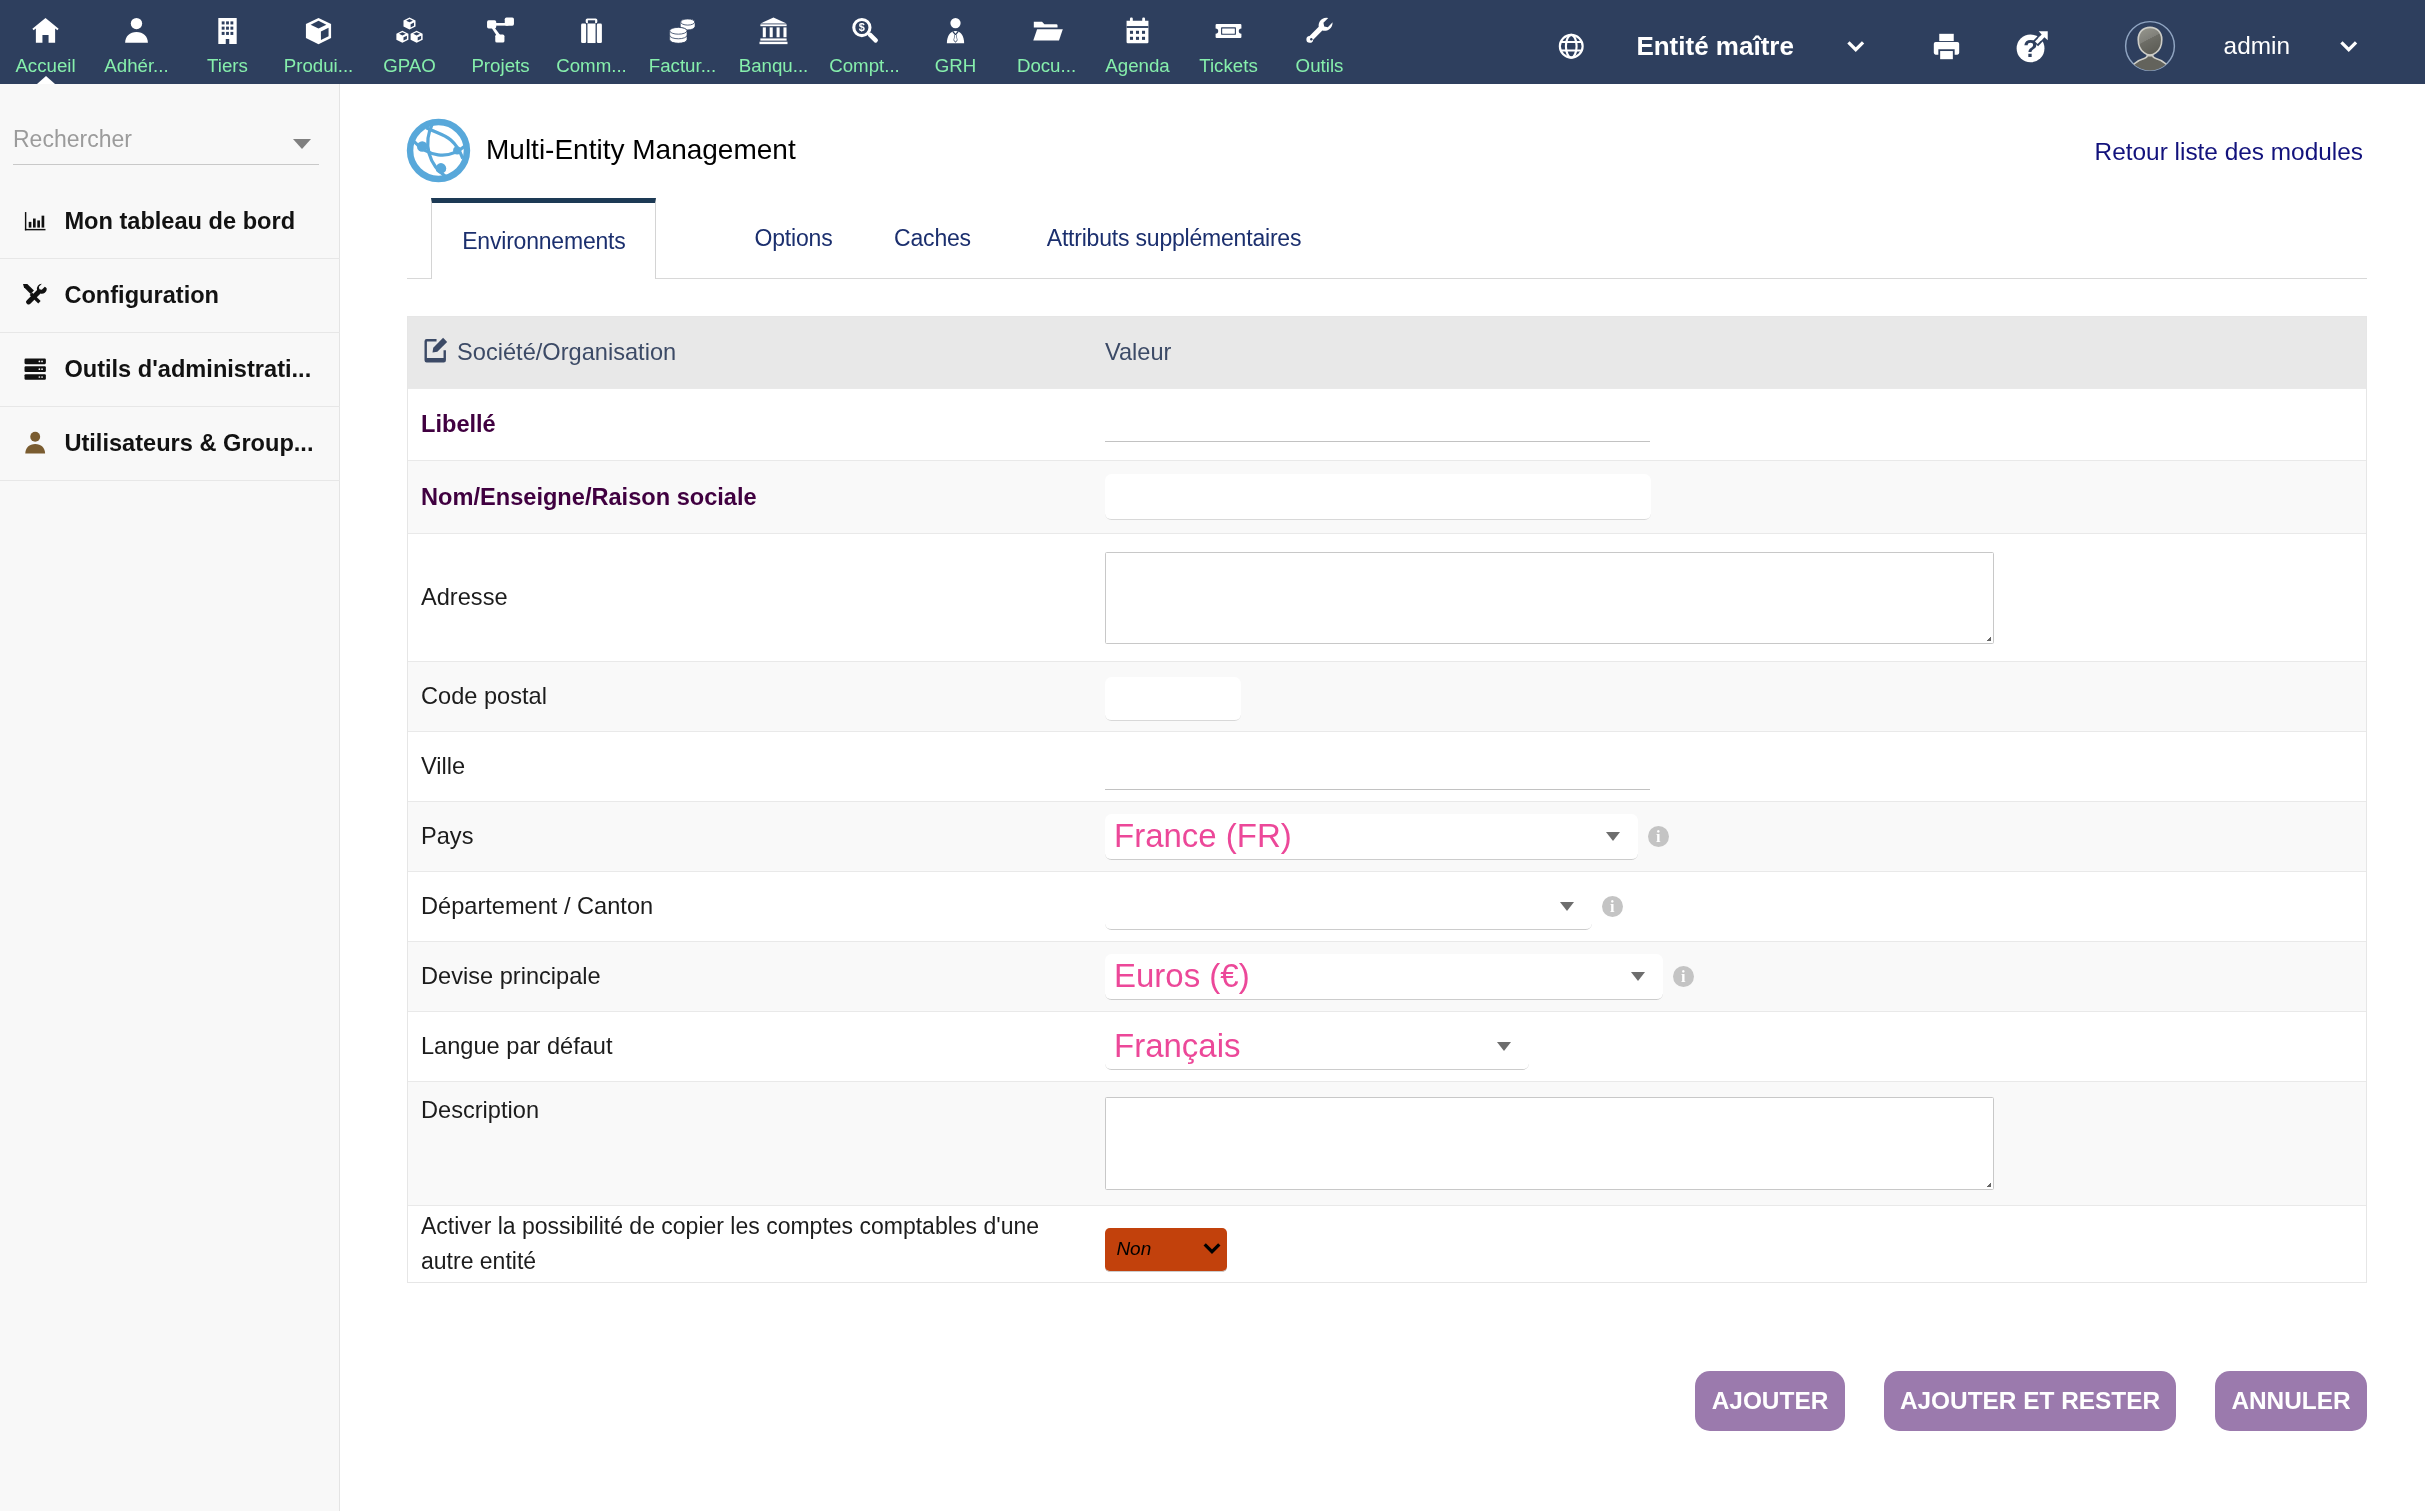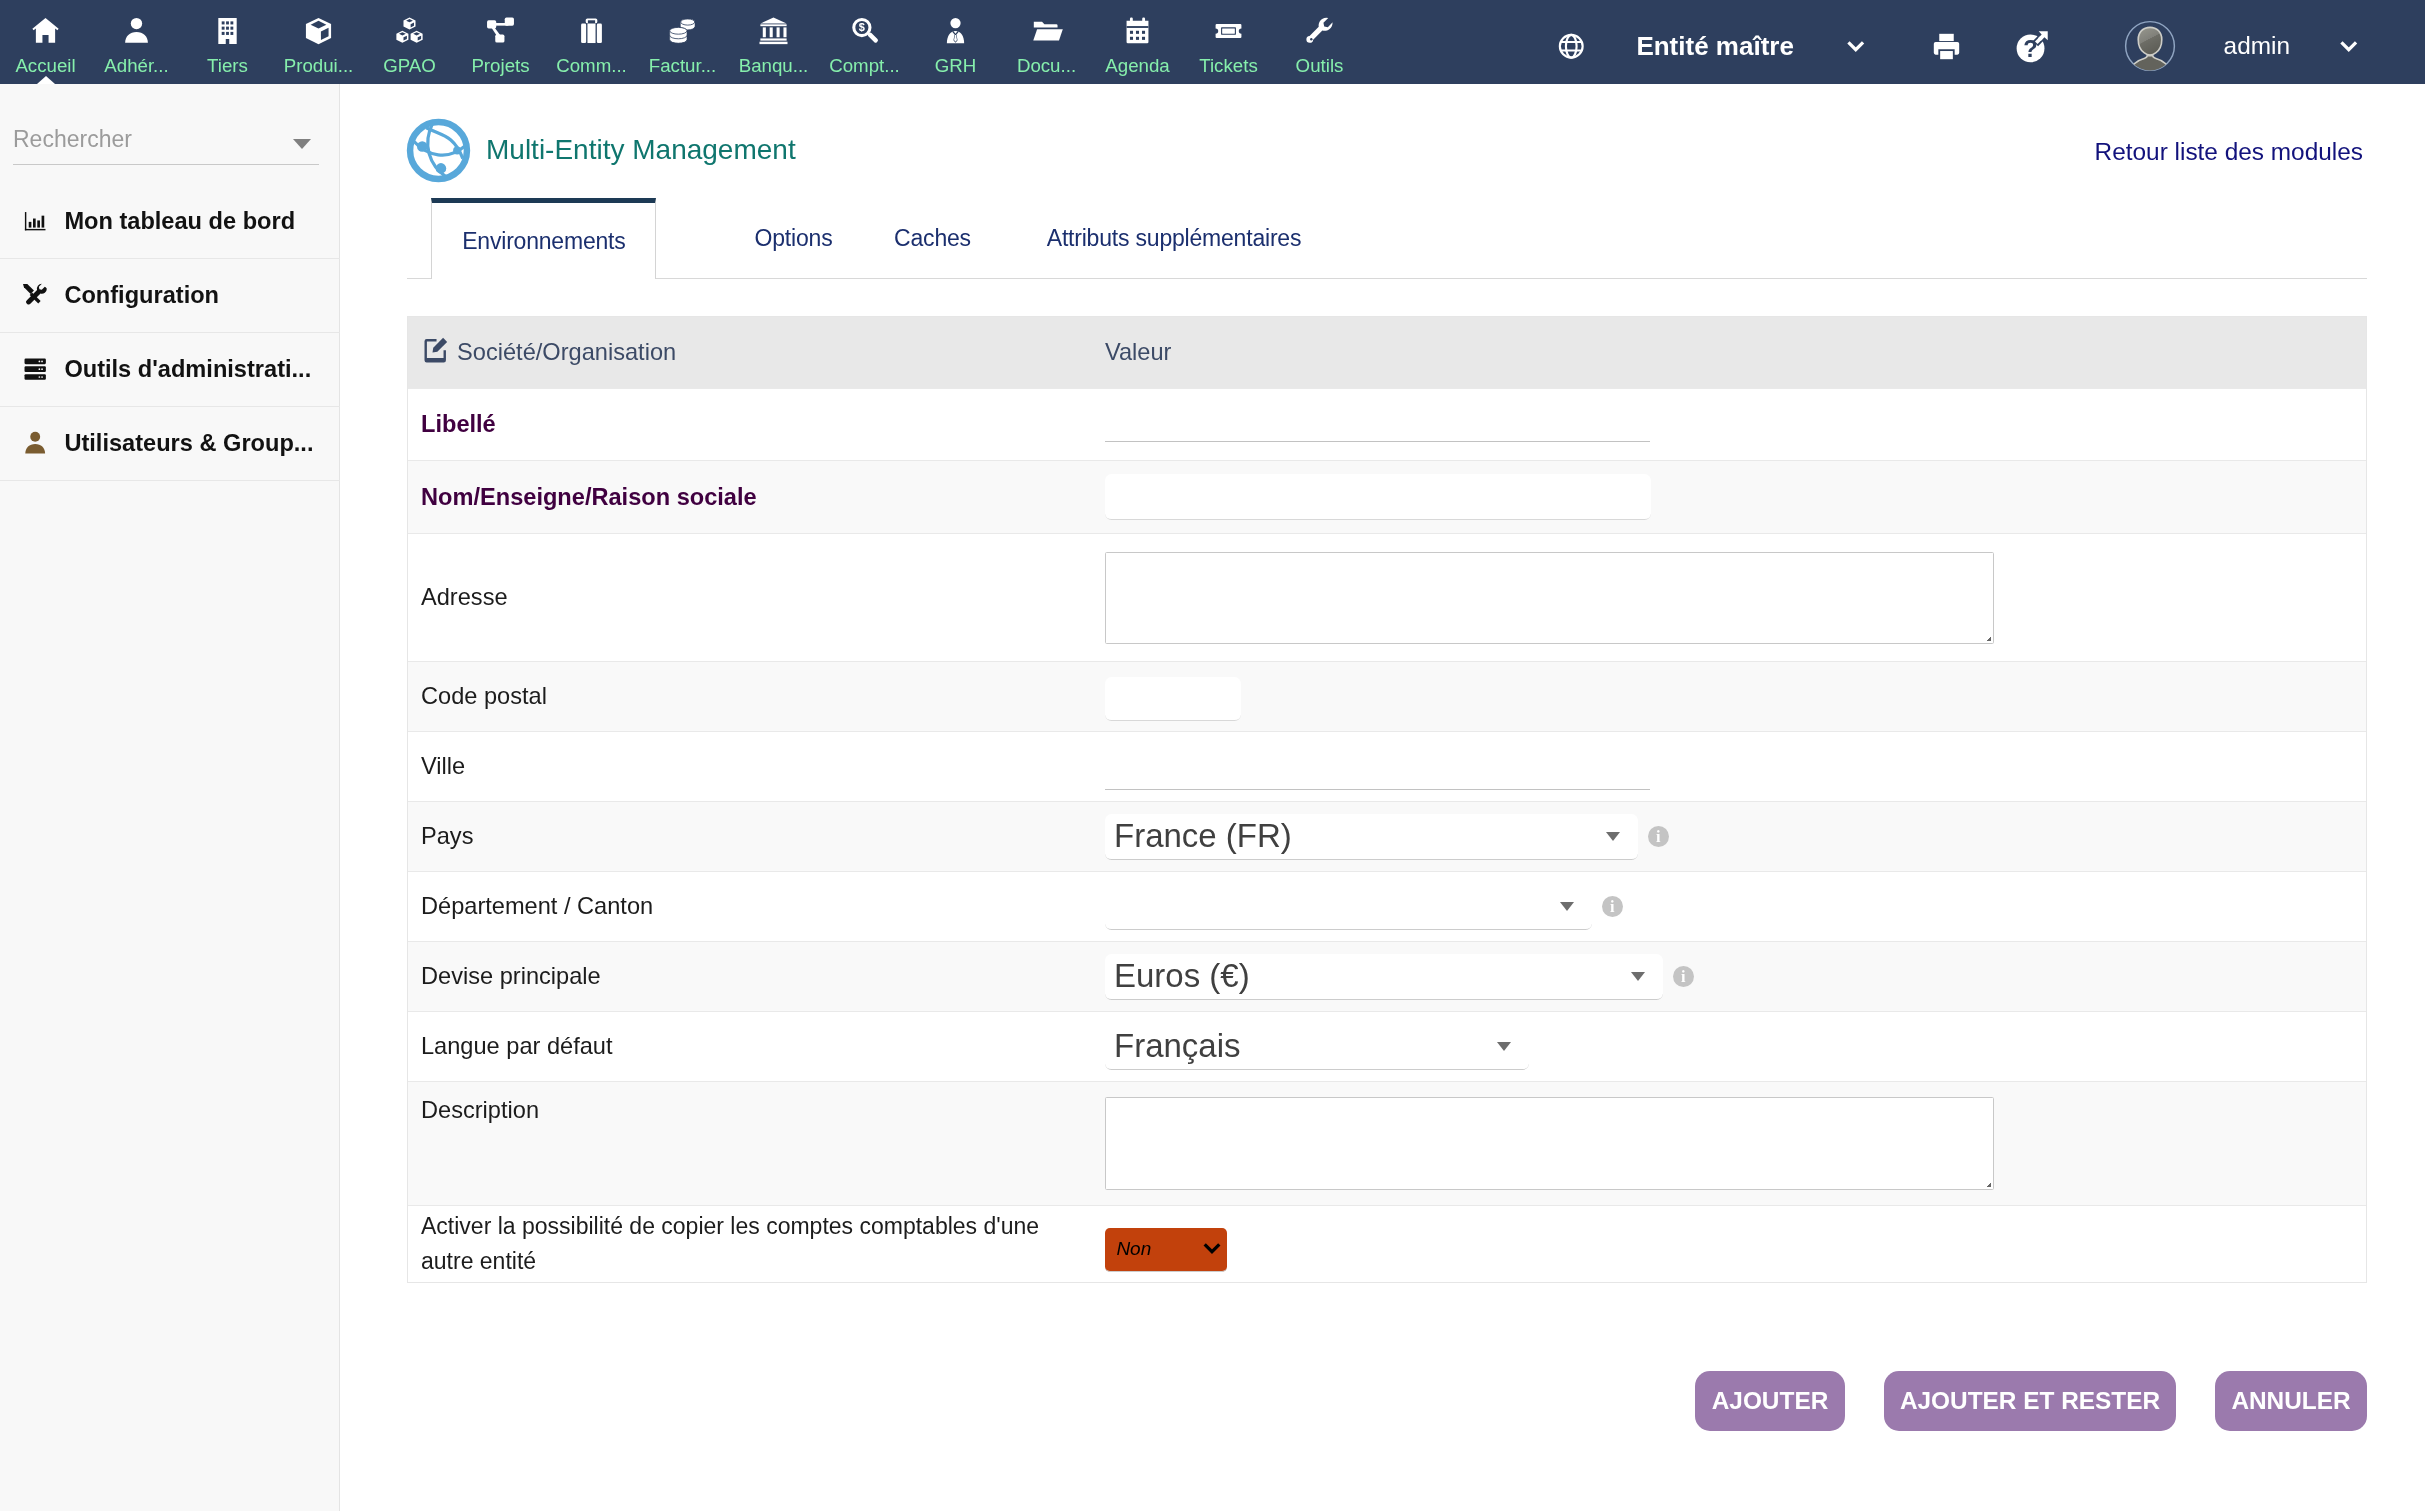--- a/index.html
+++ b/index.html
@@ -23,21 +23,21 @@
 .search { position:absolute; left:13px; top:42px; width:306px; border-bottom:1.6px solid #c9c9c9; height:39px; color:#9b9b9b; font-size:23px; }
 .search .car { position:absolute; right:8.1px; top:13px; width:0; height:0; border-left:9px solid transparent; border-right:9px solid transparent; border-top:10.6px solid #808080; }
 .smenu { position:absolute; left:0; top:101px; width:340px; }
 .smi { height:74px; display:flex; align-items:center; border-bottom:1.6px solid #e7e7e7; }
 .smi svg { width:24.4px; height:24.4px; margin-left:23px; }
 .smi .txt { font-size:23.6px; font-weight:bold; color:#121212; margin-left:17px; white-space:nowrap; }
 
 
 .content { position:absolute; left:340px; top:84px; width:2084px; height:1428px; background:#fff; }
 .logo { position:absolute; left:66px; top:34px; }
-h1.title { position:absolute; left:146px; top:50px; font-size:28px; font-weight:normal; color:#0f766e; }
+h1.title { position:absolute; left:146px; top:50px; font-size:28px; font-weight:normal; color:#000000; }
 a.back { position:absolute; right:61px; top:54px; font-size:24.4px; color:#12127c; text-decoration:none; }
 
 
 .tabs { position:absolute; left:67px; top:114px; width:1960px; height:81px; }
 .tabs .base { position:absolute; left:0; bottom:0; width:1960px; border-bottom:1.6px solid #d8d8d8; }
 .tab { position:absolute; top:0; height:81px; font-size:23px; letter-spacing:-0.2px; color:#1b2f6e; display:flex; align-items:center; justify-content:center; }
 .tab.active { left:24.4px; width:225px; background:#fff; border:1.6px solid #d4d4d4; border-bottom:none; border-top:5.7px solid #1d3a55; z-index:2; }
 .tab.t2 { left:317px; width:139px; }
 .tab.t3 { left:456px; width:139px; }
 .tab.t4 { left:595px; width:344px; }
@@ -52,21 +52,21 @@
 .row .val { flex:1; display:flex; align-items:center; }
 .hdr { height:71px; background:#e8e8e8; display:flex; align-items:center; font-size:23.6px; color:#3c4a66; }
 .hdr .c1 { width:697px; padding-left:13px; display:flex; align-items:center; flex:none; }
 .hdr .c1 svg { margin-right:8.1px; }
 .inpu { height:46px; background:#fff; border-bottom:1.6px solid #c2c2c2; }
 .inpbox { height:46px; background:#fff; border-bottom:1.6px solid #d8d8d8; border-radius:6.5px; }
 .tarea { background:#fff; border:1.6px solid #c8c8c8; border-radius:1.6px; position:relative; }
 .tarea:after { content:""; position:absolute; right:1.6px; bottom:1.6px; width:4.1px; height:4.1px;
   background:linear-gradient(135deg, transparent 50%, #666 50%); }
 .sel { position:relative; height:46px; background:#fff; border-bottom:1.6px solid #ccc; border-radius:6.5px;
-  font-size:33px; color:#404040; display:flex; align-items:center; padding-left:9px; }
+  font-size:33px; color:#ec4899; display:flex; align-items:center; padding-left:9px; }
 .sel .car { position:absolute; right:18px; top:18.7px; width:0; height:0; border-left:7.3px solid transparent; border-right:7.3px solid transparent; border-top:9px solid #6d6d6d; }
 .info { width:21px; height:21px; border-radius:50%; background:#c4c4c4; color:#fff; margin-left:9.8px;
   font:bold 16.3px "Liberation Serif", serif; display:flex; align-items:center; justify-content:center; flex:none; }
 .nsel { position:relative; height:44px; width:122px; background:#c2410c; border-bottom:1.6px solid #ccc; border-radius:4.9px;
   font-size:19px; color:#000; display:flex; align-items:center; padding-left:11.4px;font-style:italic; }
 
 
 .btn { position:absolute; top:1287px; height:60px; background:#9b7aad; border-radius:15px; color:#fff;
   font-size:24.4px; font-weight:bold; display:flex; align-items:center; justify-content:center; }
 .b1 { left:1355px; width:150px; }

